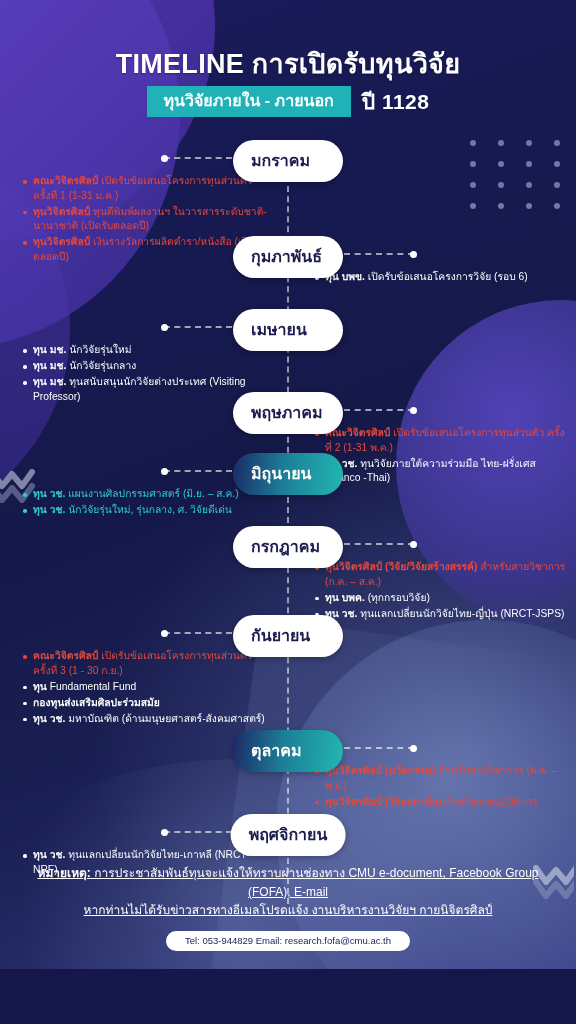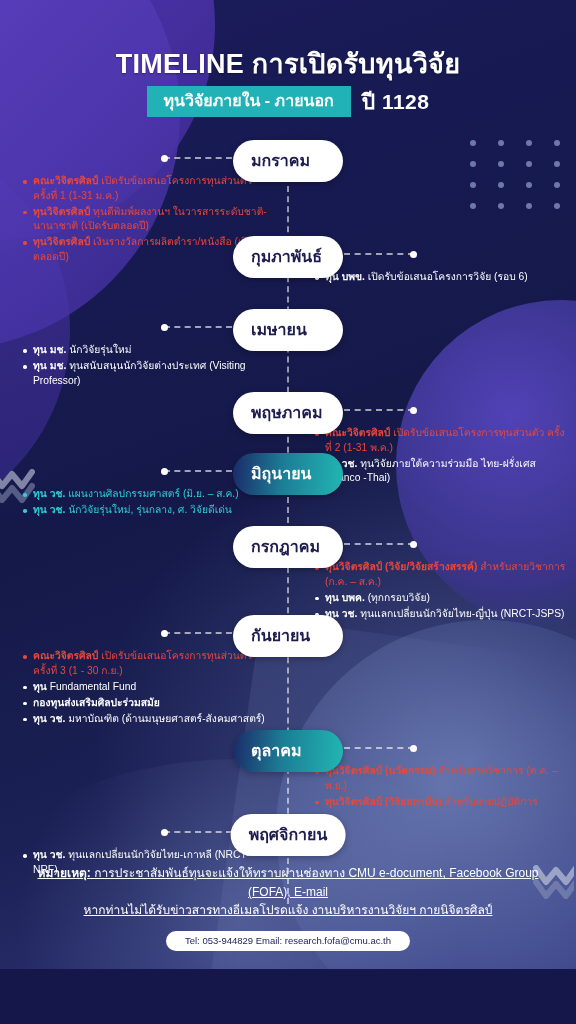--- a/index.html
+++ b/index.html
@@ -285,20 +285,21 @@
             <li class="c-white"><b>ทุน บพข.</b><span> เปิดรับข้อเสนอโครงการวิจัย (รอบ 6)</span></li>
           </ul>
         </div>
       </div>
       <div class="row" style="top: 169px;">
         <div class="pill">เมษายน</div>
         <div class="conn left" style="width: 68px;"></div>
         <div class="items left">
           <ul>
             <li class="c-white"><b>ทุน มช.</b><span> นักวิจัยรุ่นใหม่</span></li>
+            <li class="c-white"><b>ทุน มช.</b><span> นักวิจัยรุ่นกลาง</span></li>
             <li class="c-white"><b>ทุน มช.</b><span>  ทุนสนับสนุนนักวิจัยต่างประเทศ (Visiting Professor)</span></li>
           </ul>
         </div>
       </div>
       <div class="row" style="top: 252px;">
         <div class="pill">พฤษภาคม</div>
         <div class="conn right" style="width: 70px;"></div>
         <div class="items right">
           <ul>
             <li class="c-red"><b>คณะวิจิตรศิลป์</b><span> เปิดรับข้อเสนอโครงการทุนส่วนตัว ครั้งที่ 2 (1-31 พ.ค.)</span></li>

